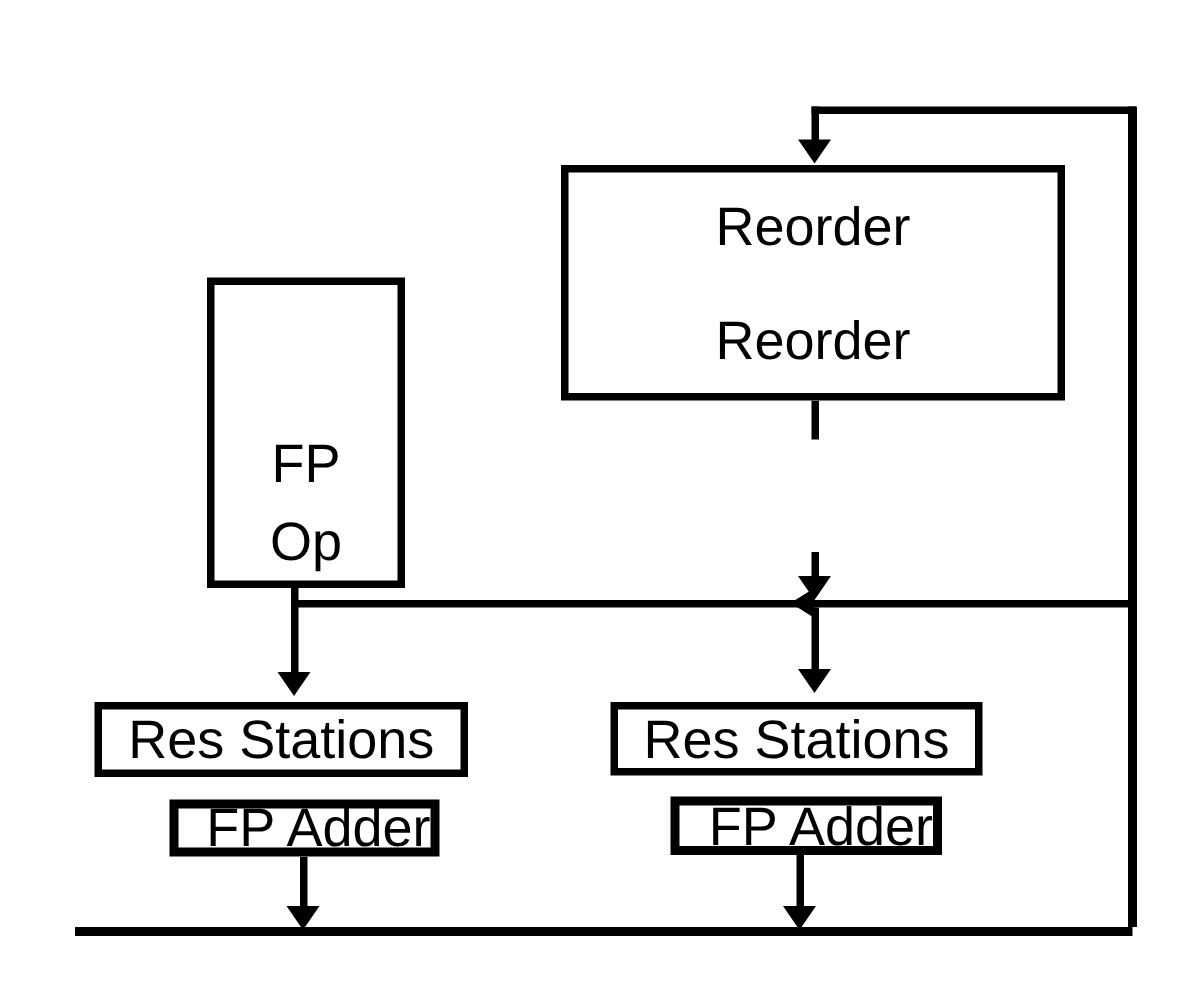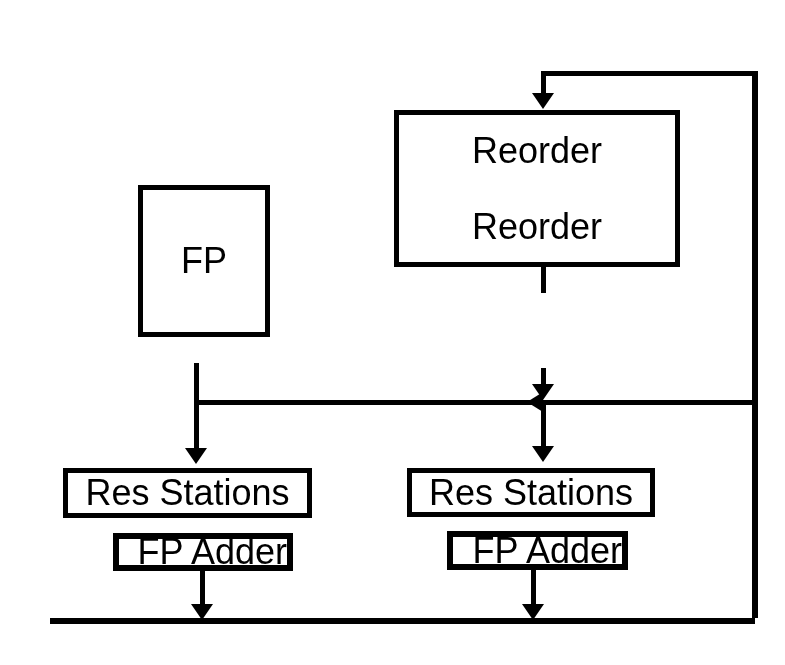--- a/index.html
+++ b/index.html
@@ -24,23 +24,23 @@
     display: flex;
     flex-direction: column;
     align-items: center;
     justify-content: center;
     text-align: center;
     font-size: 36px;
     line-height: 1.1;
   }
   .box.thick { border-width: 6px; align-items: flex-end; }
   .box .ln { display: block; }
-  #reorder-buffer-box  { left: 394px; top: 110px; width: 286px; height: 157px; gap: 29px; }
+  #reorder-buffer-box  { left: 374px; top: 110px; width: 336px; height: 157px; gap: 29px; }
   #reorder-buffer-box .ln { line-height: 47px; }
-  #fp-op-queue-box     { left: 138px; top: 185px; width: 132px; height: 152px; }
+  #fp-op-queue-box     { left: 138px; top: 185px; width: 132px; height: 207px; justify-content: flex-end; }
   #fp-op-queue-box .ln { line-height: 52px; }
   #fp-regs-box         { left: 442px; top: 293px; width: 195px; height: 75px; }
   #res-stations-left-box  { left:  63px; top: 468px; width: 249px; height: 50px; }
   #res-stations-right-box { left: 407px; top: 468px; width: 248px; height: 49px; }
   #fp-adder-left-box   { left: 113px; top: 533px; width: 180px; height: 38px; }
   #fp-adder-right-box  { left: 447px; top: 531px; width: 181px; height: 39px; }
 
   .line {
     position: absolute;
     background: #000000;
@@ -106,20 +106,21 @@
   <div class="arrowhead arrow-down" id="head-adder-right"></div>
   <div class="line" id="line-bottom"></div>
 
   <div class="box" id="reorder-buffer-box">
     <span class="ln">Reorder</span>
     <span class="ln">Reorder</span>
   </div>
 
   <div class="box" id="fp-op-queue-box">
     <span class="ln">FP</span>
+    <span class="ln">Op</span>
   </div>
 
 
   <div class="box" id="res-stations-left-box">
     <span class="ln">Res Stations</span>
   </div>
 
   <div class="box" id="res-stations-right-box">
     <span class="ln">Res Stations</span>
   </div>

